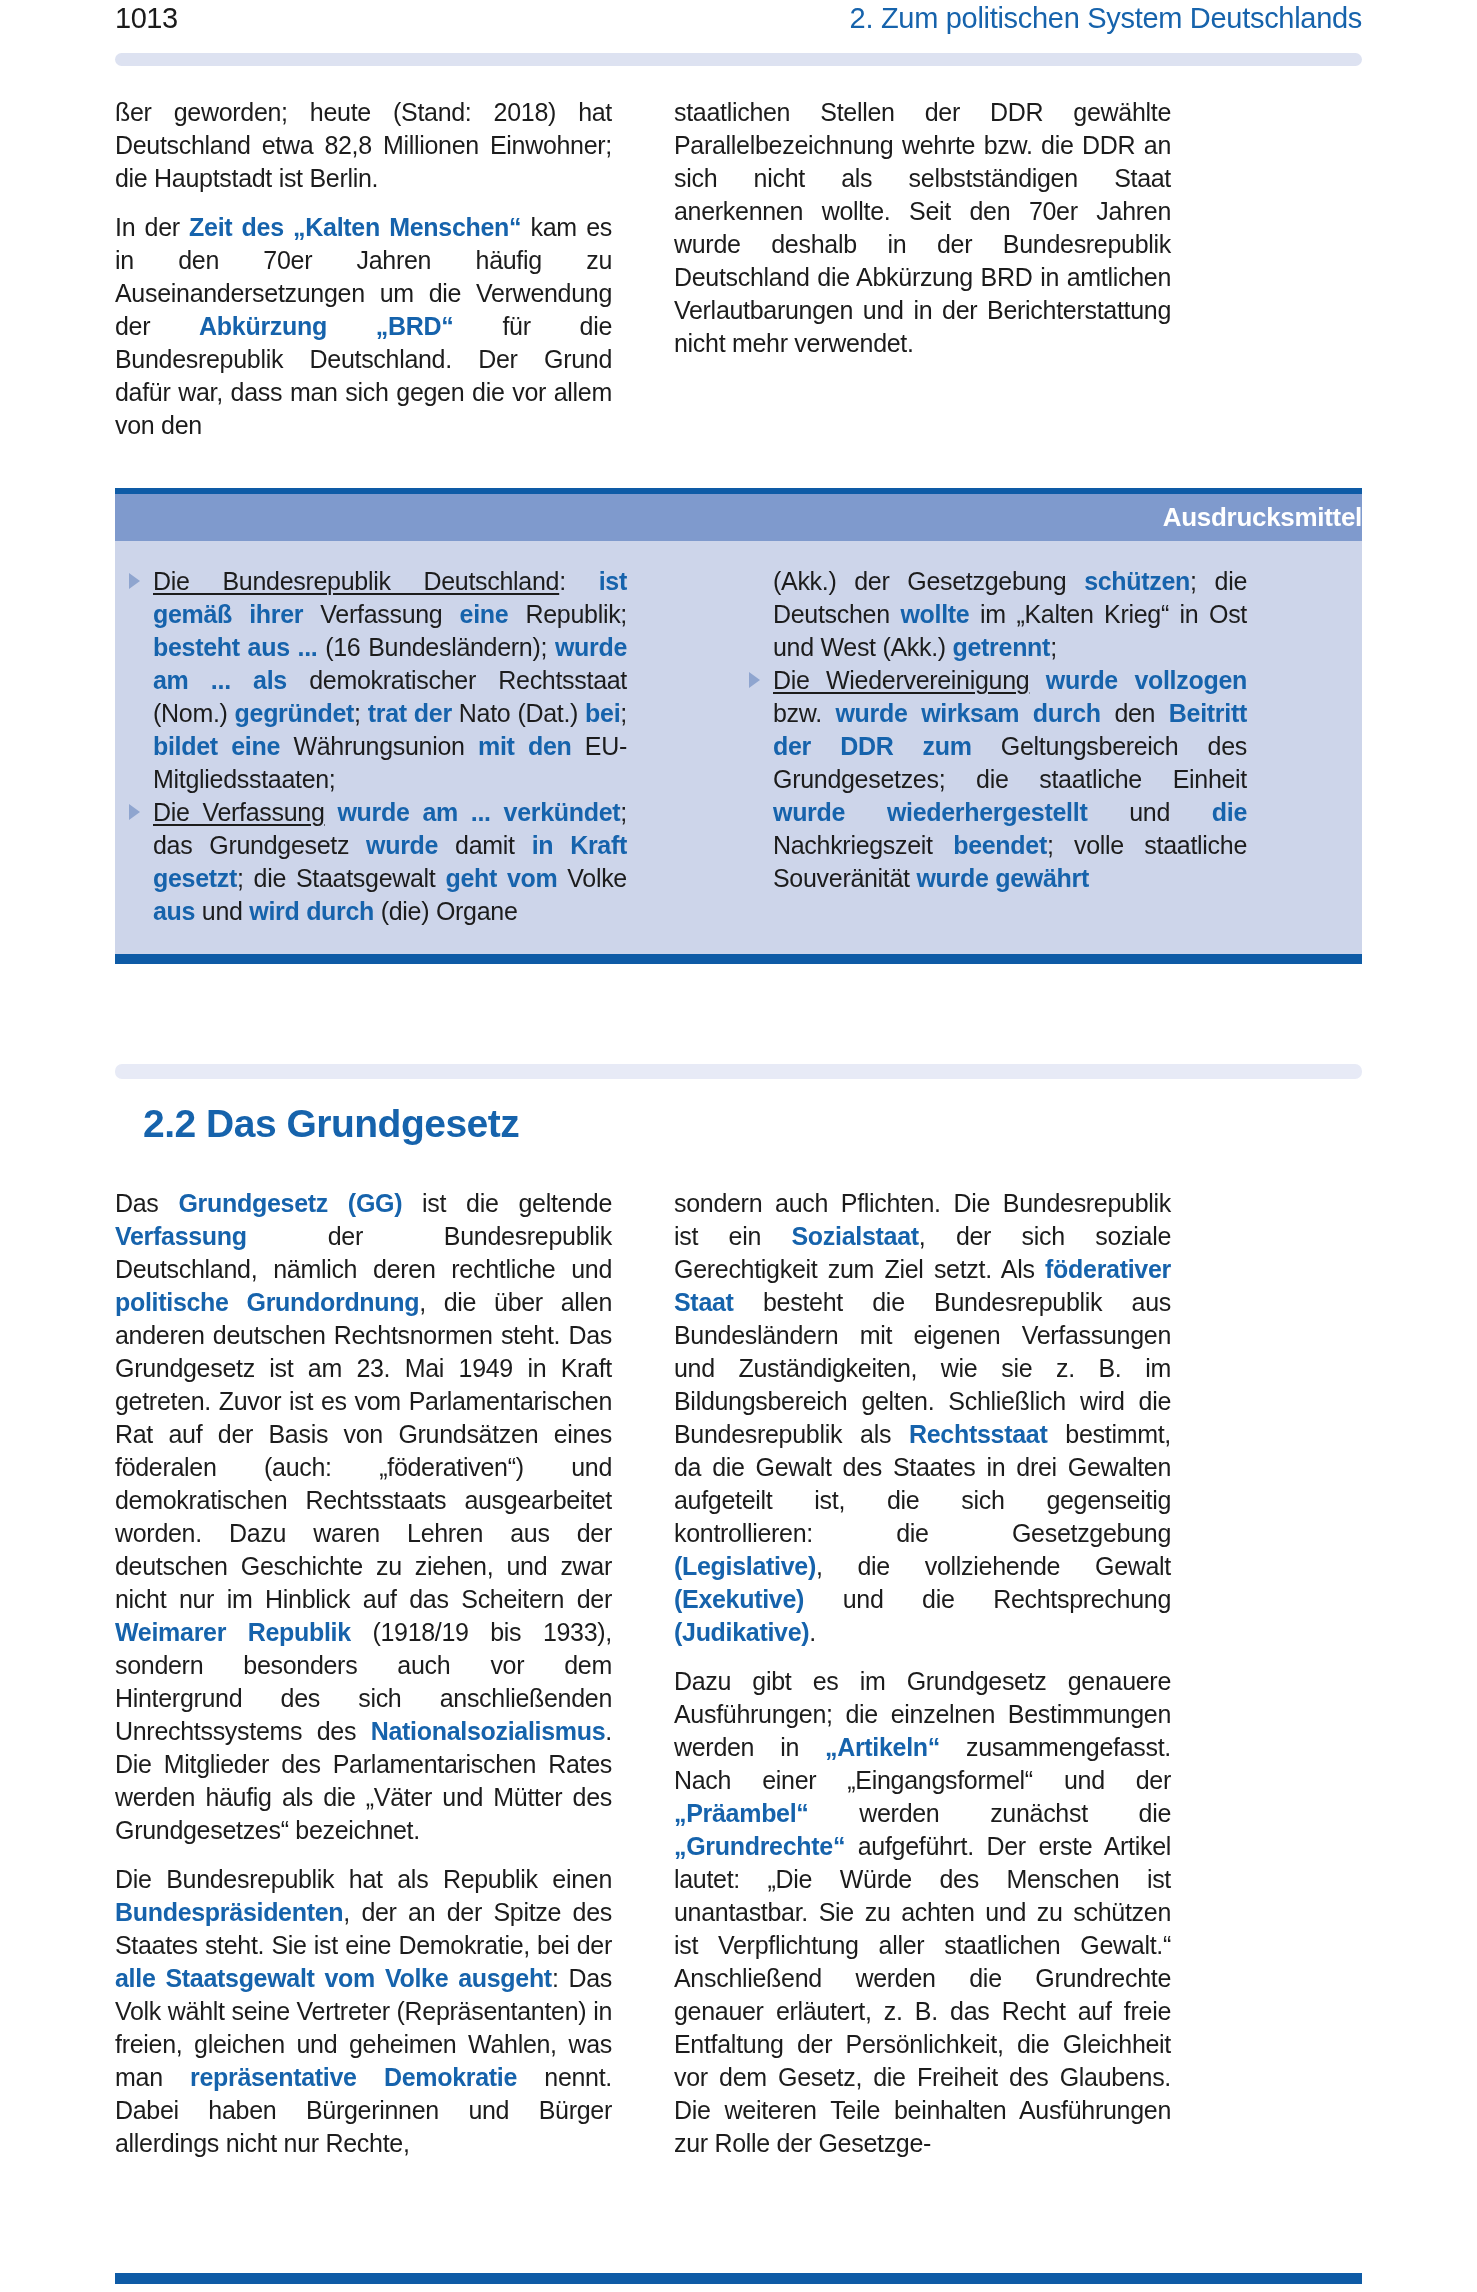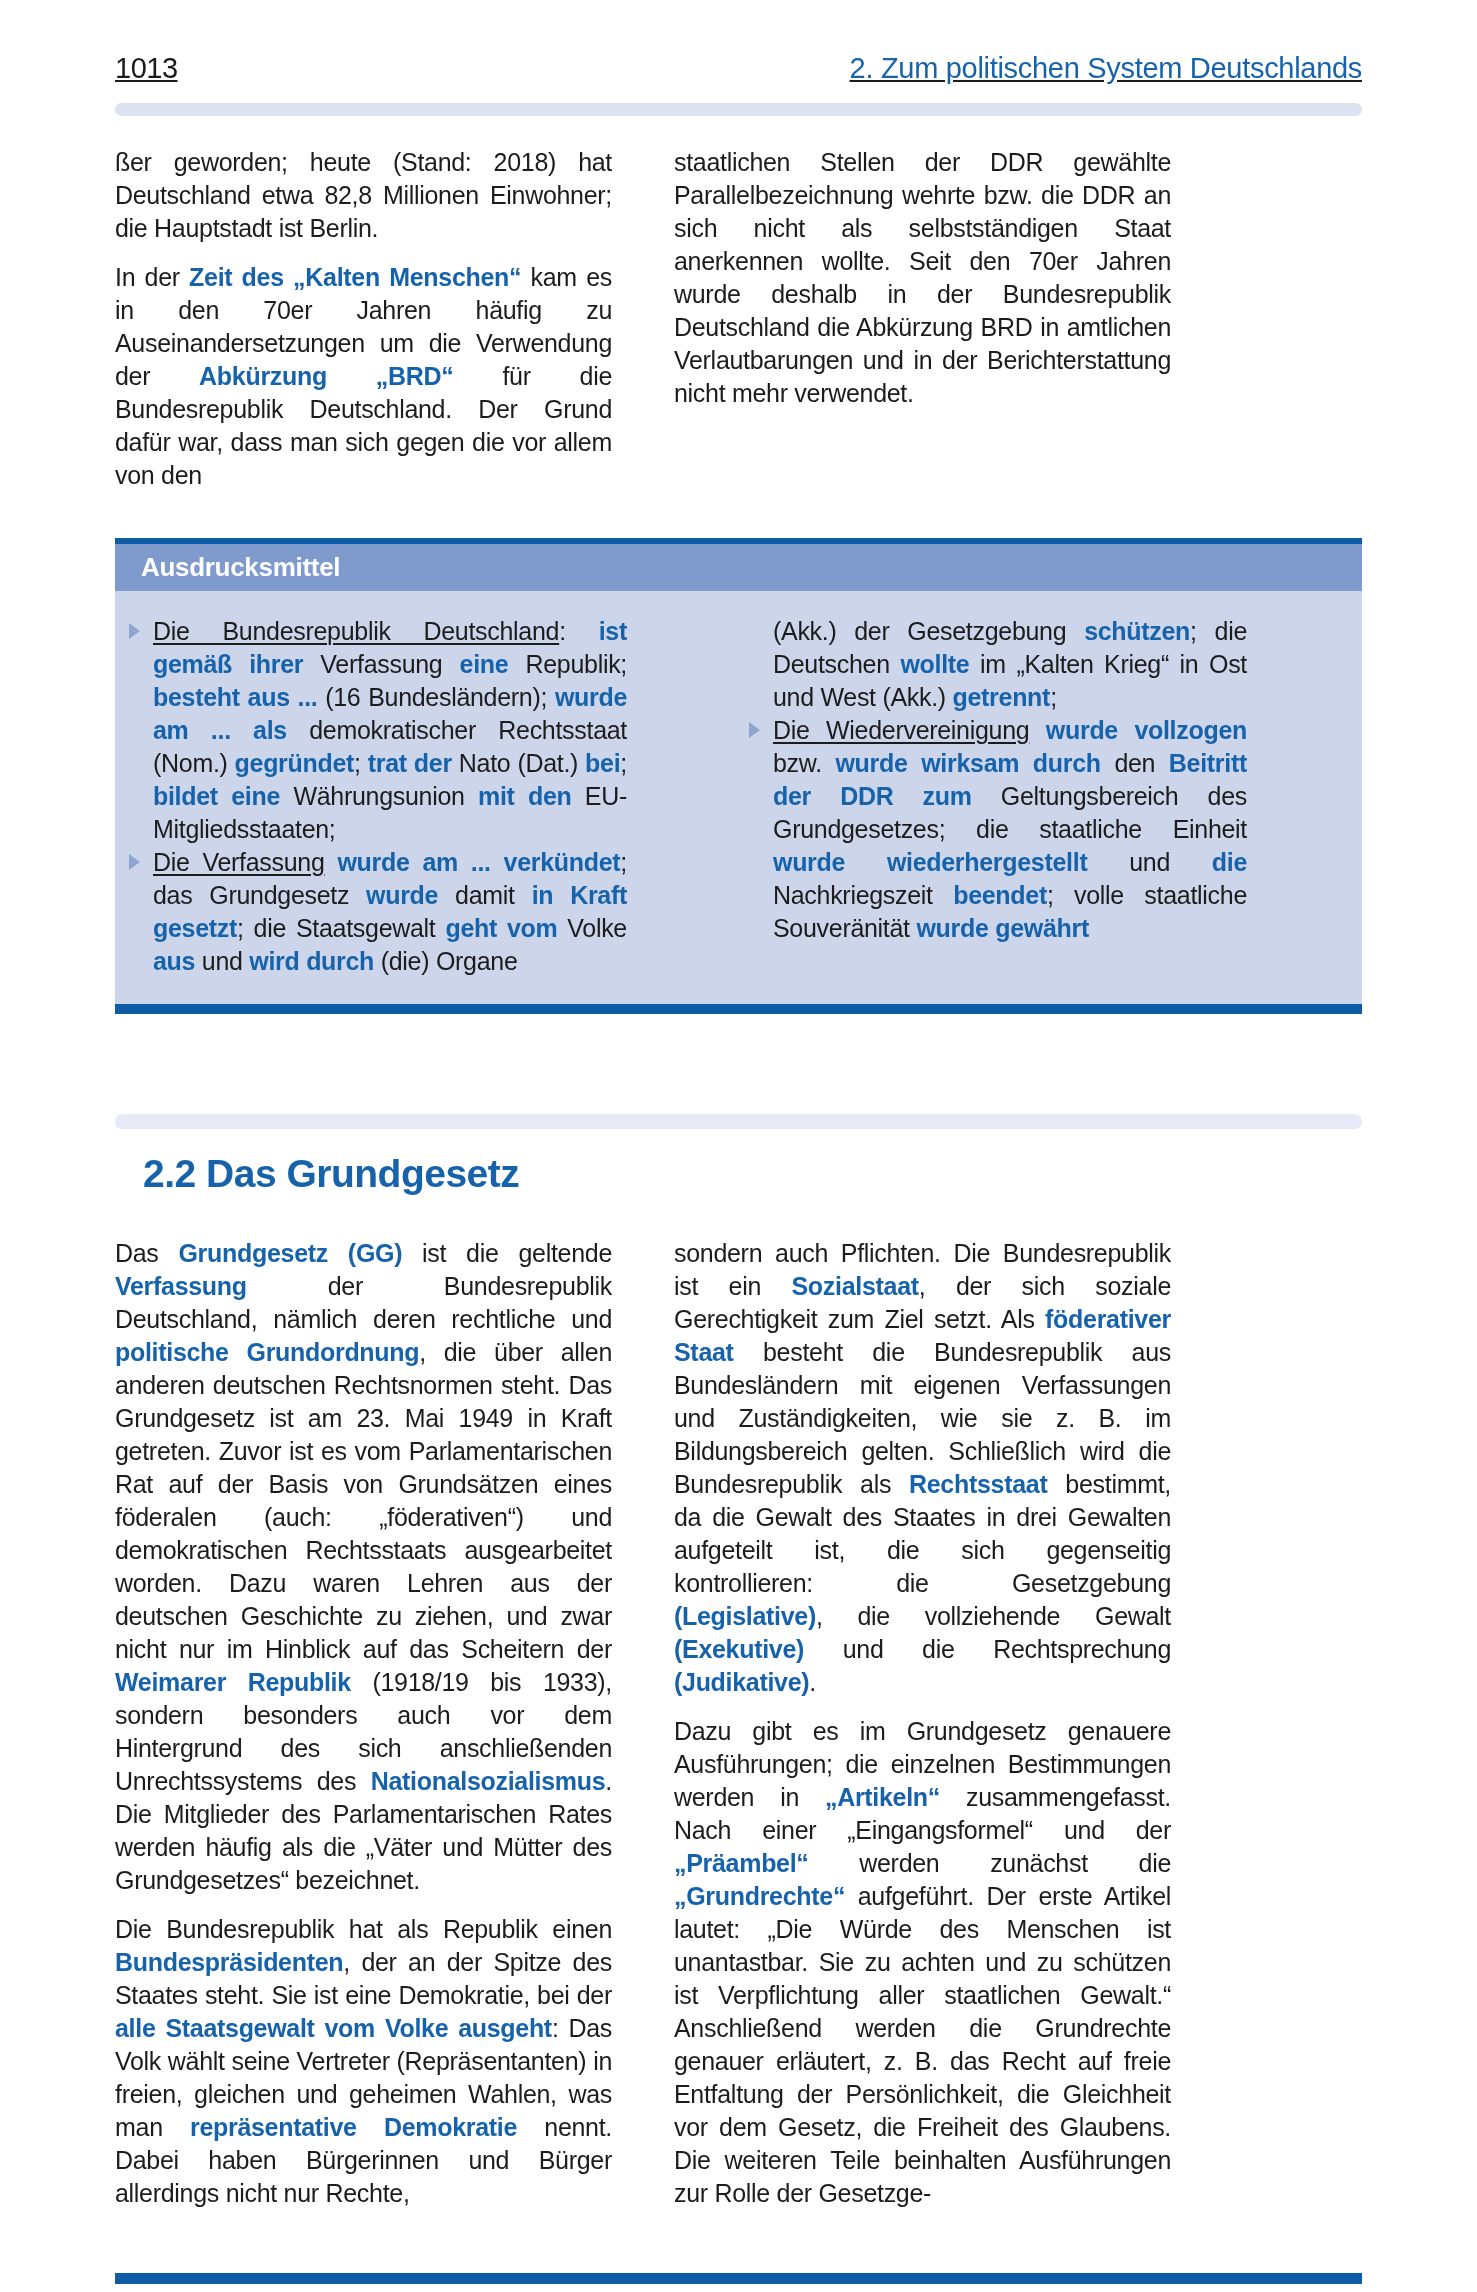--- a/index.html
+++ b/index.html
@@ -22,22 +22,21 @@
     overflow:hidden;
   }
   .page{
     position:relative;
     width:1477px;height:2292px;
     padding:0 115px;
   }
   
   .page-header{
     display:flex;justify-content:space-between;align-items:flex-end;
-    padding-top:50px;
-    font-size:29px;line-height:36px;text-decoration:underline;
+    font-size:29px;line-height:36px;
   }
   .page-number{color:#1a1a1a;letter-spacing:-0.5px;}
   .chapter-title{color:var(--blue);letter-spacing:-0.3px;}
   .rule-light{
     height:13px;background:var(--rule-light);
     border-radius:7px;margin-top:17px;
   }
   
   .two-col{display:flex;column-gap:62px;align-items:flex-start;}
   .col{width:497px;flex:none;}
@@ -57,20 +56,21 @@
   .ausdruck-box{
     margin-top:46px;
     border-top:6px solid var(--rule-dark);
     border-bottom:10px solid var(--rule-dark);
   }
   .box-header{
     background:var(--box-header);
     color:#ffffff;font-weight:700;font-size:26px;
     padding:7px 0 8px 26px;line-height:32px;
     letter-spacing:-0.3px;
+    text-align:right;
   }
   .box-body{
     background:var(--box-body);
     padding:24px 4px 26px 12px;
     display:flex;column-gap:120px;
   }
   .box-col{width:500px;flex:none;}
   .ds-item{
     position:relative;
     padding-left:26px;

